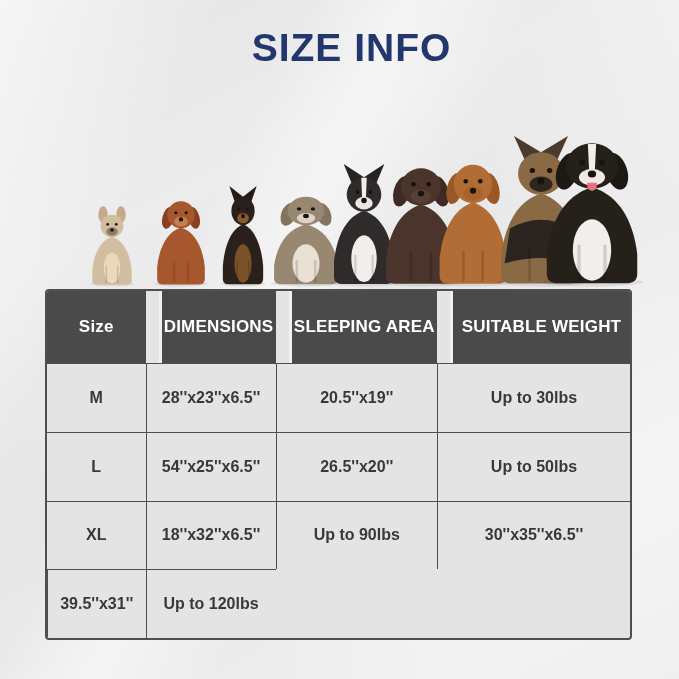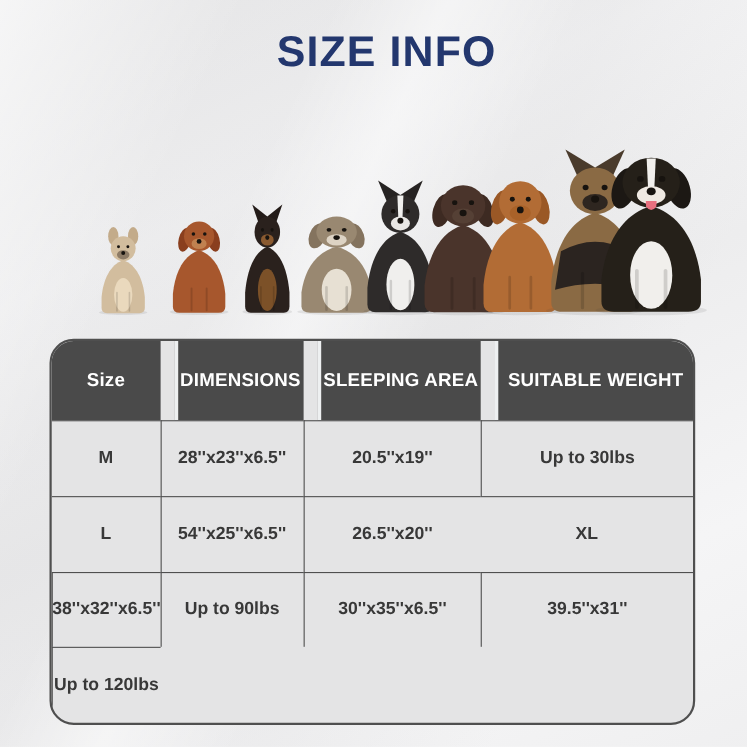--- a/index.html
+++ b/index.html
@@ -20,22 +20,22 @@
     position:absolute;top:26px;left:0;width:100%;margin:0;
     text-align:center;font-size:39px;font-weight:bold;letter-spacing:1px;
     color:var(--title,#23376e);
   }
   .subtitle{
     position:absolute;top:77px;left:0;width:100%;margin:0;
     text-align:center;font-size:16.5px;font-weight:normal;color:#2d2d2d;
   }
   .dogs{position:absolute;left:0;top:98px;width:679px;height:200px;}
   .table-wrap{
-    position:absolute;left:45px;top:308px;width:587px;height:351px;
-    border:2px solid var(--line,#4f4f4f);border-radius:22px;overflow:hidden;
+    position:absolute;left:45px;top:289px;width:587px;height:351px;
+    border:2px solid var(--line,#4f4f4f);border-radius:4px;overflow:hidden;
     background:var(--cell-bg,#e4e4e5);box-sizing:border-box;
   }
   .tgrid{
     display:grid;width:100%;height:100%;
     grid-template-columns:16.9% 22.3% 27.7% 33.1%;
     grid-template-rows:72px repeat(4,1fr);
   }
   .th{
     background:var(--header-bg,#4a4a4a);color:var(--header-text,#fff);
     display:flex;align-items:center;justify-content:center;
@@ -185,23 +185,24 @@
       <div class="th c3">SUITABLE WEIGHT</div>
 
       <div class="td c0">M</div>
       <div class="td c1">28''x23''x6.5''</div>
       <div class="td c2">20.5''x19''</div>
       <div class="td c3">Up to 30lbs</div>
 
       <div class="td c0">L</div>
       <div class="td c1">54''x25''x6.5''</div>
       <div class="td c2">26.5''x20''</div>
+      <div class="td c3">Up to 50lbs</div>
 
       <div class="td c0">XL</div>
-      <div class="td c1">38''x32''x6.5''</div>
+      <div class="td c1">18''x32''x6.5''</div>
       <div class="td c3">Up to 90lbs</div>
 
       <div class="td c1">30''x35''x6.5''</div>
       <div class="td c2">39.5''x31''</div>
       <div class="td c3">Up to 120lbs</div>
     </div>
   </div>
 </div>
 
 </body></html>

